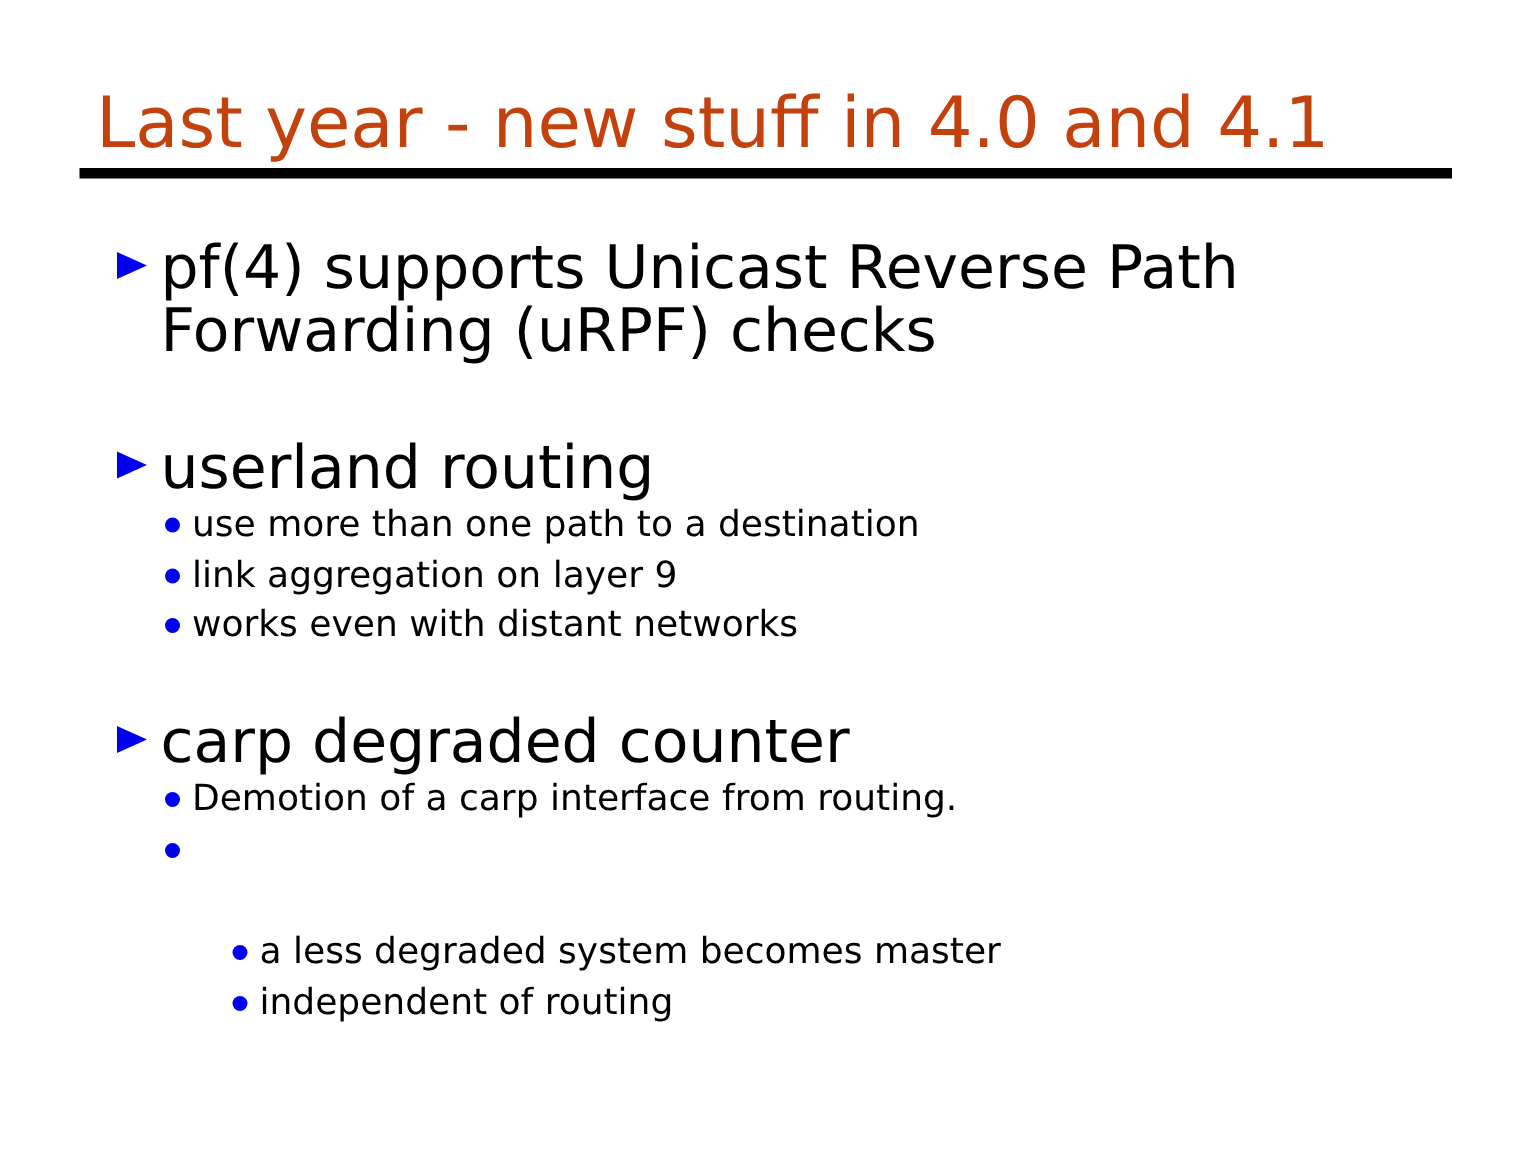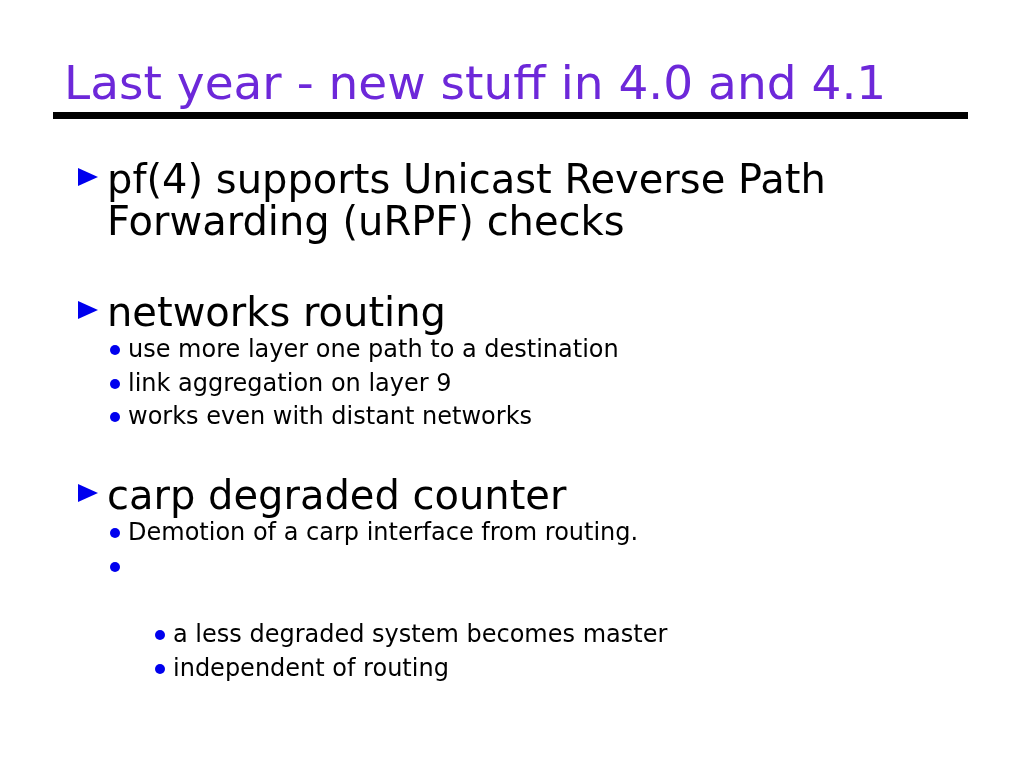--- a/index.html
+++ b/index.html
@@ -12,21 +12,21 @@
     overflow: hidden;
   }
   .slide { position: absolute; inset: 0; }
 
   .title {
     position: absolute;
     left: 64px; top: 57px;
     font-size: 47px;
     line-height: 1.1;
     white-space: nowrap;
-    color: #6d28d9;
+    color: #c2410c;
   }
   .rule {
     position: absolute;
     left: 53px; top: 112px;
     width: 915px; height: 7px;
     background: #000000;
   }
 
   
   .tri {
@@ -81,26 +81,26 @@
 
 <div class="slide">
 
   <div class="title">Last year - new stuff in 4.0 and 4.1</div>
   <div class="rule"></div>
 
   <div class="tri tri-1"></div>
   <div class="l1 l1-1">pf(4) supports Unicast Reverse Path Forwarding (uRPF) checks</div>
 
   <div class="tri tri-2"></div>
-  <div class="l1 l1-2">networks routing</div>
+  <div class="l1 l1-2">userland routing</div>
 
   <ul class="sub sub-a">
     <li>
       <span class="dot"></span>
-      <span>use more layer one path to a destination</span>
+      <span>use more than one path to a destination</span>
     </li>
     <li>
       <span class="dot"></span>
       <span>link aggregation on layer 9</span>
     </li>
     <li>
       <span class="dot"></span>
       <span>works even with distant networks</span>
     </li>
   </ul>

